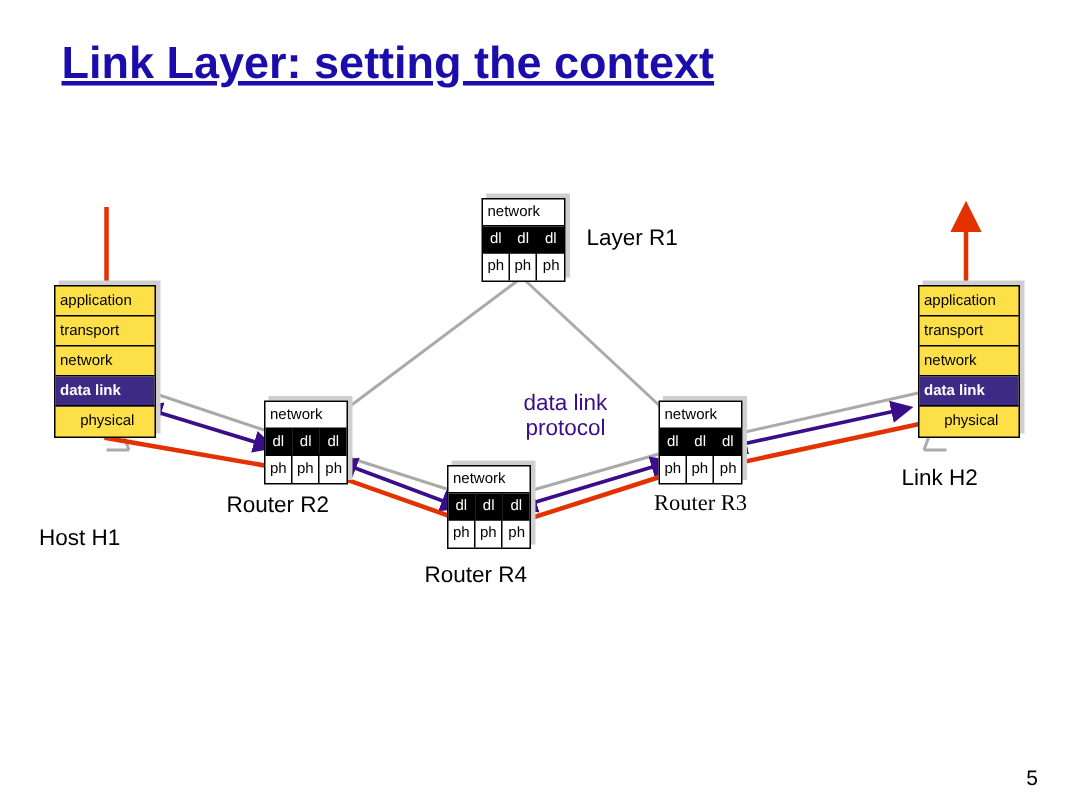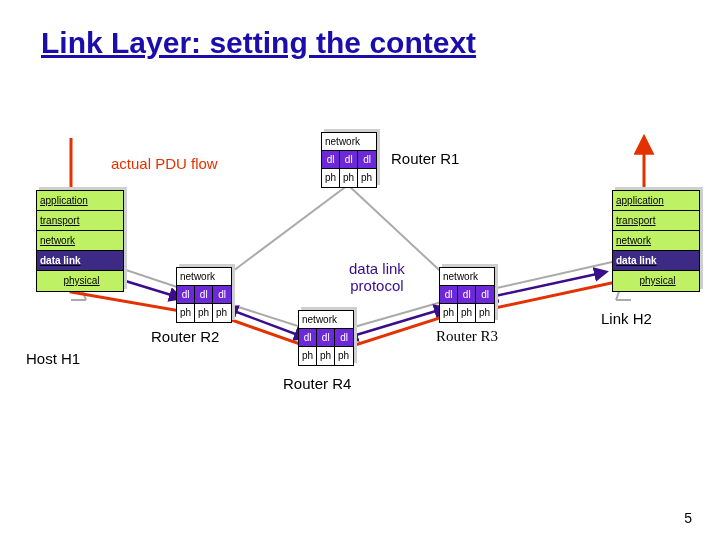--- a/index.html
+++ b/index.html
@@ -47,25 +47,24 @@
     position: absolute;
     font-family: Arial, sans-serif;
     font-size: 15px;
   }
   .annot.red { color: #e33200; }
   .annot.purple { color: #3a0d8a; }
 
   
   .stack {
     position: absolute;
-    width: 88px;
+    width: 68px;
     border: 1px solid #000;
-    background: #bef264;
+    background: #fde047;
     box-shadow: 3px -3px 0 #cfcfcf;
-    text-decoration: underline;
   }
   .stack div {
     height: 20px;
     line-height: 20px;
     font-family: Arial, sans-serif;
     font-size: 10px;
     padding-left: 3px;
     border-bottom: 1px solid #000;
     overflow: hidden;
     white-space: nowrap;
@@ -87,22 +86,22 @@
     font-size: 10px;
   }
   .rrow .cell {
     border-right: 1px solid #000;
     border-bottom: 1px solid #000;
     padding: 0 3px;
     line-height: 18px;
   }
   .rrow .cell:last-child { border-right: none; }
   .rrow.net .cell { width: 100%; }
-  .rrow.dls .cell { width: 30px; text-align: center; background: #6d28d9; color: #fff; }
-  .rrow.phs .cell { width: 18px; text-align: left; }
+  .rrow.dls .cell { width: 30px; text-align: center; background: #000000; color: #fff; }
+  .rrow.phs .cell { width: 18px; text-align: right; }
   .rrow:last-child .cell { border-bottom: none; }
 
   
   svg.overlay {
     position: absolute;
     left: 0; top: 0; width: 668px; height: 360px;
     pointer-events: none;
   }
 </style>
 </head>
@@ -145,21 +144,20 @@
       <line x1="460" y1="198" x2="580" y2="172"></line>
     </g>
 
     <g stroke="#e33200" stroke-width="3" fill="none">
       <path d="M45,38 L45,192 L160,212 L160,182 L200,182 L200,218 L285,248
                L285,225 L320,225 L320,248 L420,216 L420,182 L460,182 L460,210
                L590,182 L618,182 L618,38" marker-end="url(#arr-red)"></path>
     </g>
   </svg>
 
-  <div class="annot red" style="left:85px; top:55px;">actual PDU flow</div>
   <div class="annot purple" style="left:323px; top:160px; white-space:pre; text-align:center;">data link
 protocol</div>
 
   <div class="stack" style="left:10px; top:90px;">
     <div>application</div>
     <div>transport</div>
     <div>network</div>
     <div class="dlrow">data link</div>
     <div>physical</div>
   </div>
@@ -182,21 +180,21 @@
       <div class="cell">dl</div>
       <div class="cell">dl</div>
       <div class="cell">dl</div>
     </div>
     <div class="rrow phs">
       <div class="cell">ph</div>
       <div class="cell">ph</div>
       <div class="cell">ph</div>
     </div>
   </div>
-  <div class="node-label" style="left:365px; top:50px;">Router R1</div>
+  <div class="node-label" style="left:365px; top:50px;">Layer R1</div>
 
   <div class="rstack" style="left:150px; top:167px; width:56px;">
     <div class="rrow net">
         <div class="cell">network</div>
       </div>
     <div class="rrow dls">
       <div class="cell">dl</div>
       <div class="cell">dl</div>
       <div class="cell">dl</div>
     </div>

